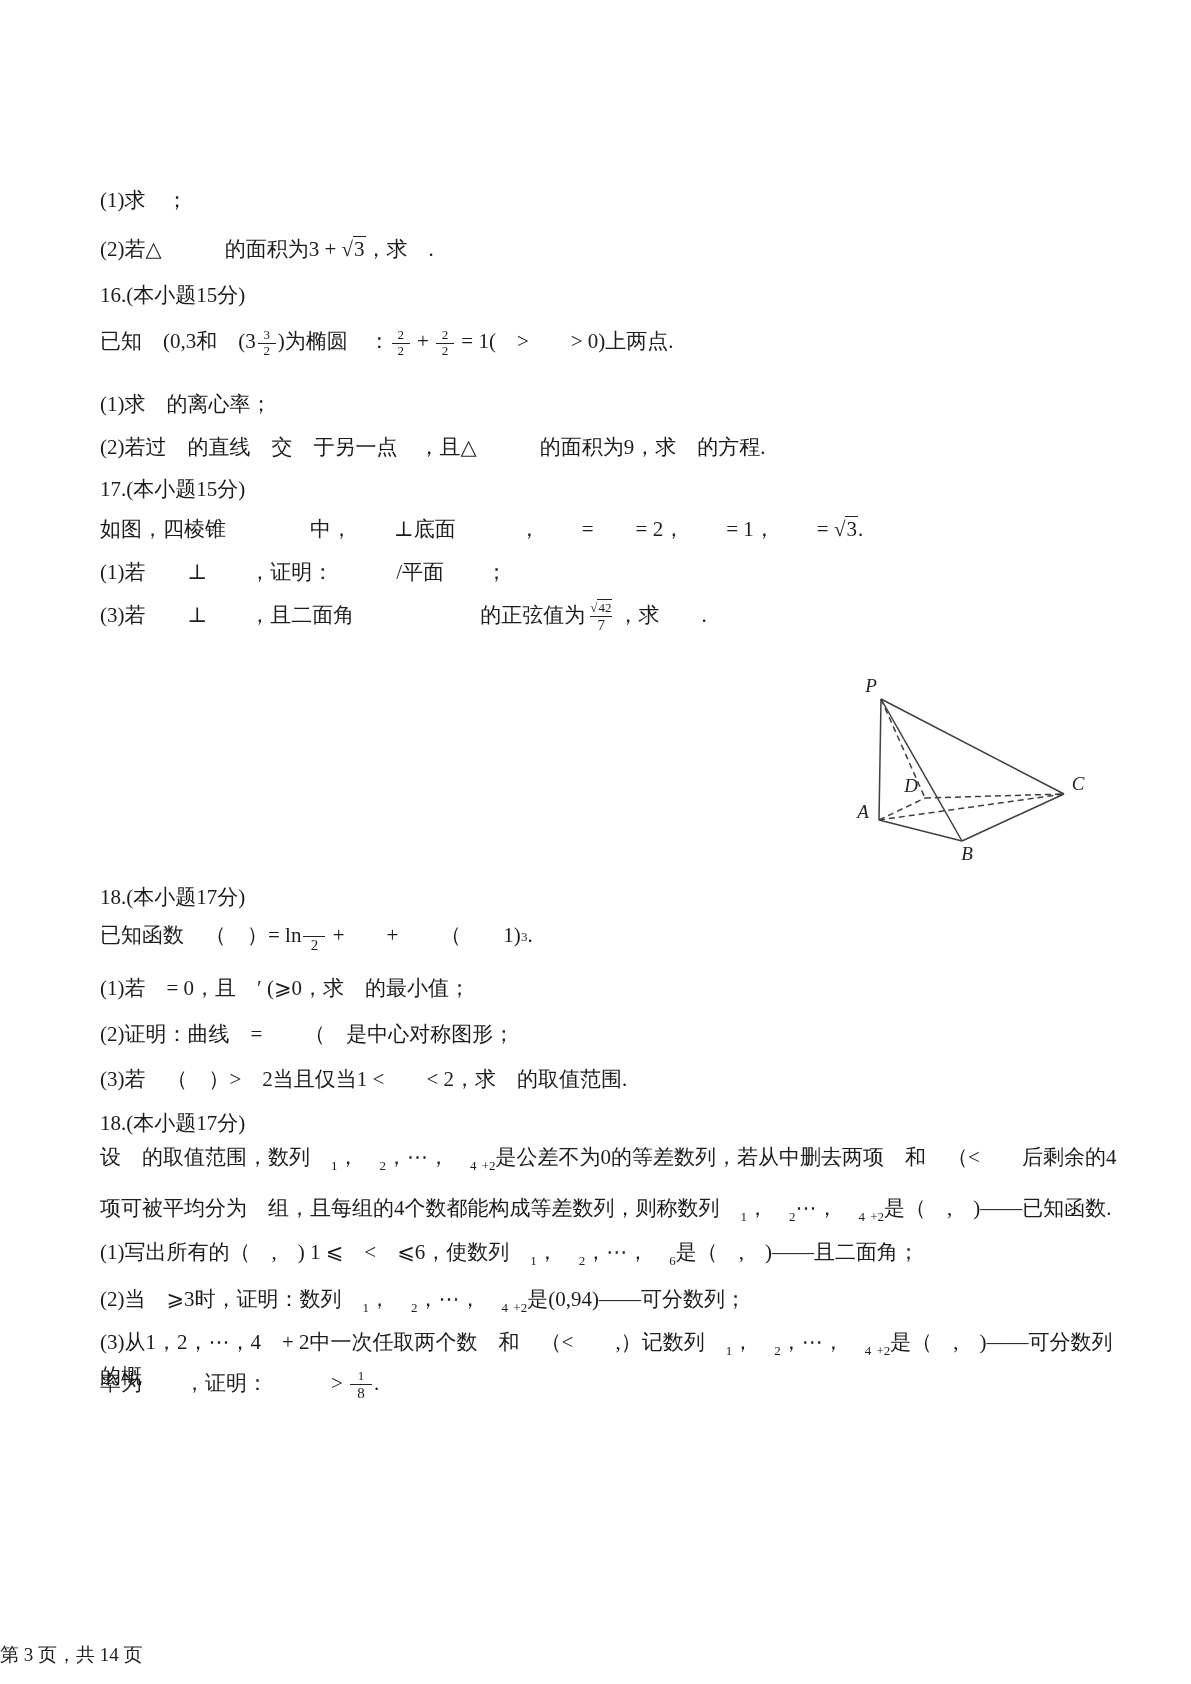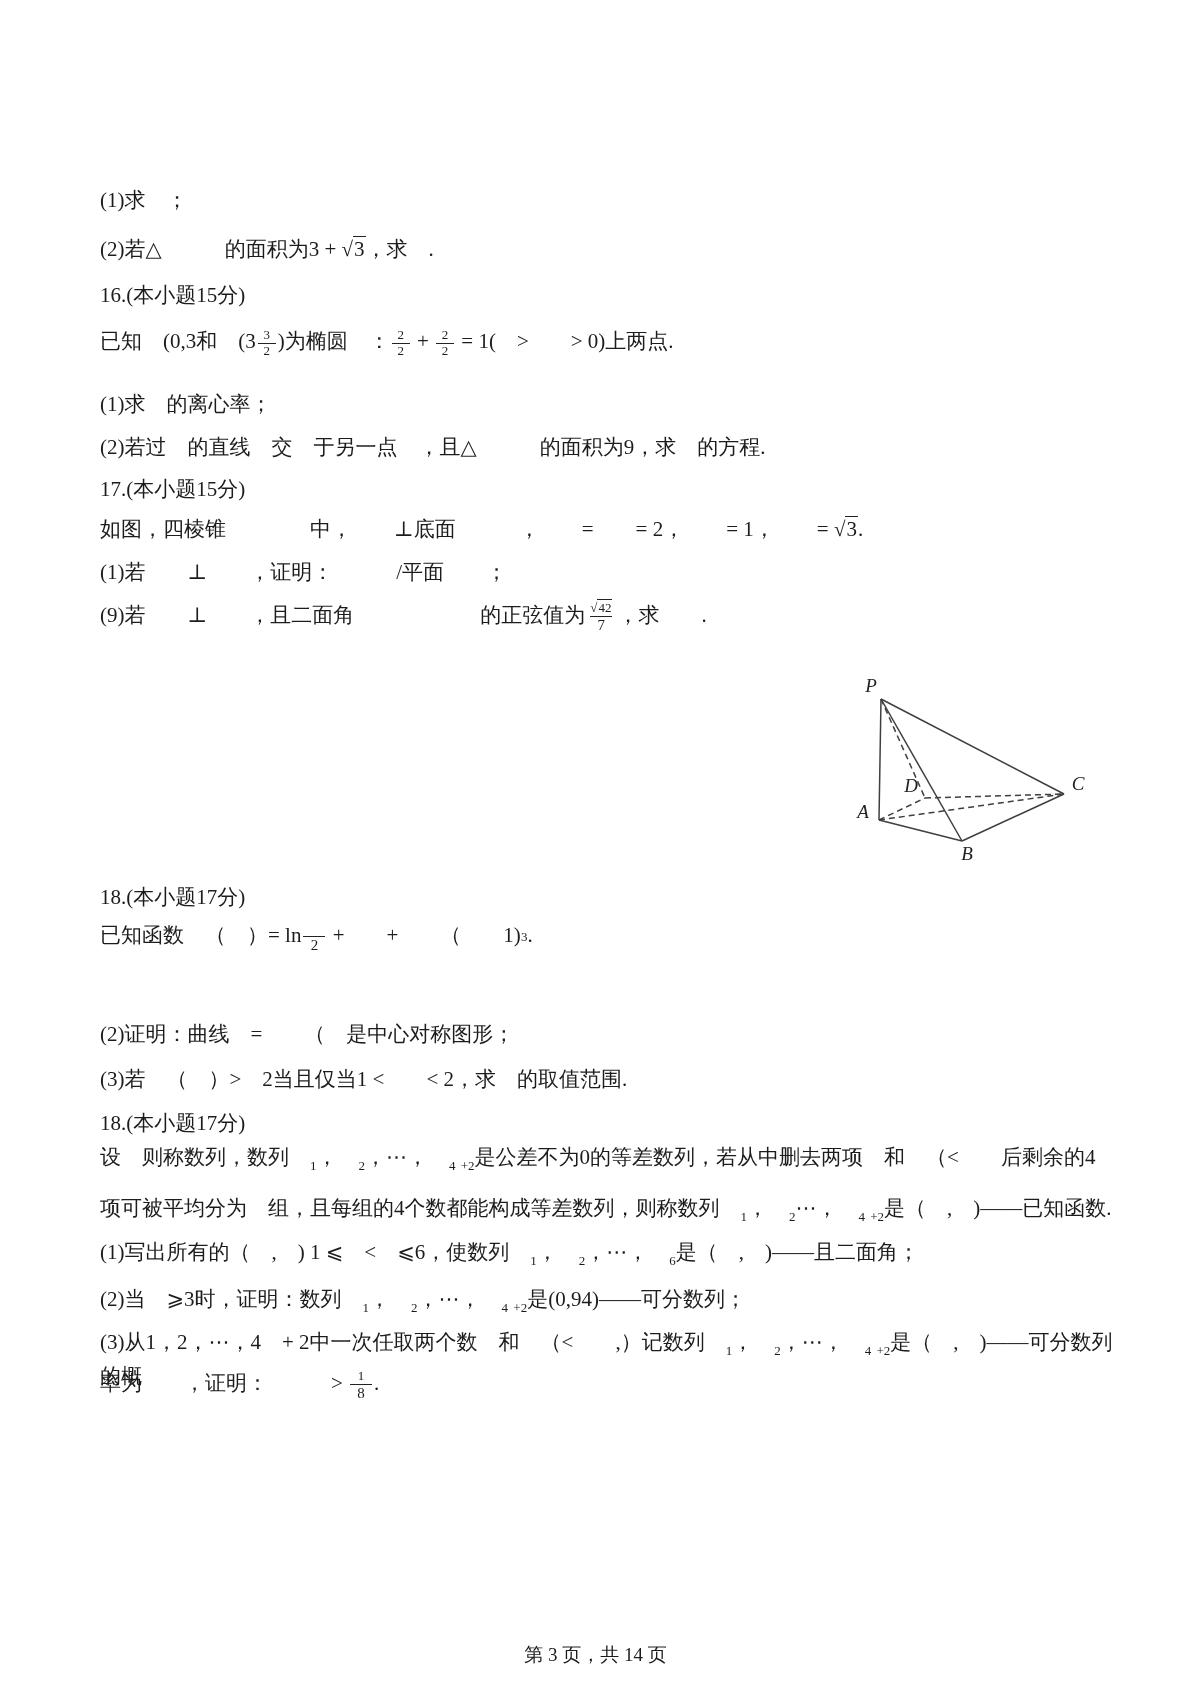--- a/index.html
+++ b/index.html
@@ -27,43 +27,44 @@
     display:inline-flex;flex-direction:column;align-items:center;
     vertical-align:middle;line-height:1.15;text-align:center;margin:0 2px;
   }
   .frac .num{font-size:13px;padding:0 3px;}
   .frac .den{font-size:15px;border-top:1.3px solid #222;padding:0 4px;min-width:14px;}
   .frac.sm .num,.frac.sm .den{font-size:13px;padding:0 2px;}
   .figure{position:absolute;}
   .figlabel{font-family:"Liberation Serif","DejaVu Serif",serif;font-style:italic;font-size:19px;fill:#222;}
   .footer{
     position:absolute;left:0;right:0;top:1598px;
-    text-align:center;font-size:19px;color:#1c1c1c;
+    text-align:left;font-size:19px;color:#1c1c1c;
   }
 </style>
 </head>
 <body>
 
 <div class="page">
   <div class="line" style="top:141px"><span class="t">(1)求　；</span></div>
   <div class="line" style="top:190px"><span class="t">(2)若△　　　的面积为3 + </span><span class="sq">√<span class="vinc">3</span></span><span class="t">，求　.</span></div>
   <div class="line" style="top:236px"><span class="t">16.(本小题15分)</span></div>
   <div class="line" style="top:282px"><span class="t">已知　(0,3和　(3</span><span class="frac sm"><span class="num">3</span><span class="den">2</span></span><span class="t">)为椭圆　：</span><span class="frac sm"><span class="num">2</span><span class="den">2</span></span><span class="t"> + </span><span class="frac sm"><span class="num">2</span><span class="den">2</span></span><span class="t"> = 1(　&gt;　　&gt; 0)上两点.</span></div>
   <div class="line" style="top:345px"><span class="t">(1)求　的离心率；</span></div>
   <div class="line" style="top:388px"><span class="t">(2)若过　的直线　交　于另一点　，且△　　　的面积为9，求　的方程.</span></div>
   <div class="line" style="top:430px"><span class="t">17.(本小题15分)</span></div>
   <div class="line" style="top:470px"><span class="t">如图，四棱锥　　　　中，　　⊥底面　　　，　　=　　= 2，　　= 1，　　= </span><span class="sq">√<span class="vinc">3</span></span><span class="t">.</span></div>
   <div class="line" style="top:513px"><span class="t">(1)若　　⊥　　，证明：　　　/平面　　；</span></div>
-  <div class="line" style="top:556px"><span class="t">(9)若　　⊥　　，且二面角　　　　　　的正弦值为</span><span class="frac"><span class="num"><span class="sq">√<span class="vinc">42</span></span></span><span class="den">7</span></span><span class="t">，求　　.</span></div>
+  <div class="line" style="top:556px"><span class="t">(3)若　　⊥　　，且二面角　　　　　　的正弦值为</span><span class="frac"><span class="num"><span class="sq">√<span class="vinc">42</span></span></span><span class="den">7</span></span><span class="t">，求　　.</span></div>
   <div class="line" style="top:838px"><span class="t">18.(本小题17分)</span></div>
   <div class="line" style="top:876px"><span class="t">已知函数　（　）= ln</span><span class="frac"><span class="num">　</span><span class="den">2</span></span><span class="t"> +　　+　　（　　1)</span><span class="sp">3</span><span class="t">.</span></div>
+  <div class="line" style="top:929px"><span class="t">(1)若　= 0，且　′ (⩾0，求　的最小值；</span></div>
   <div class="line" style="top:975px"><span class="t">(2)证明：曲线　=　　（　是中心对称图形；</span></div>
   <div class="line" style="top:1020px"><span class="t">(3)若　（　）&gt;　2当且仅当1 &lt;　　&lt; 2，求　的取值范围.</span></div>
   <div class="line" style="top:1064px"><span class="t">18.(本小题17分)</span></div>
-  <div class="line" style="top:1098px"><span class="t">设　则称数列，数列　</span><span class="sb">1</span><span class="t">，　</span><span class="sb">2</span><span class="t">，⋯，　</span><span class="sb">4</span><span class="t"> </span><span class="sb">+2</span><span class="t">是公差不为0的等差数列，若从中删去两项　和　（&lt;　　后剩余的4</span></div>
+  <div class="line" style="top:1098px"><span class="t">设　的取值范围，数列　</span><span class="sb">1</span><span class="t">，　</span><span class="sb">2</span><span class="t">，⋯，　</span><span class="sb">4</span><span class="t"> </span><span class="sb">+2</span><span class="t">是公差不为0的等差数列，若从中删去两项　和　（&lt;　　后剩余的4</span></div>
   <div class="line" style="top:1149px"><span class="t">项可被平均分为　组，且每组的4个数都能构成等差数列，则称数列　</span><span class="sb">1</span><span class="t">，　</span><span class="sb">2</span><span class="t">⋯，　</span><span class="sb">4</span><span class="t"> </span><span class="sb">+2</span><span class="t">是（　,　)——已知函数.</span></div>
   <div class="line" style="top:1193px"><span class="t">(1)写出所有的（　,　) 1 ⩽　&lt;　⩽6，使数列　</span><span class="sb">1</span><span class="t">，　</span><span class="sb">2</span><span class="t">，⋯，　</span><span class="sb">6</span><span class="t">是（　,　)——且二面角；</span></div>
   <div class="line" style="top:1240px"><span class="t">(2)当　⩾3时，证明：数列　</span><span class="sb">1</span><span class="t">，　</span><span class="sb">2</span><span class="t">，⋯，　</span><span class="sb">4</span><span class="t"> </span><span class="sb">+2</span><span class="t">是(0,94)——可分数列；</span></div>
   <div class="line" style="top:1283px"><span class="t">(3)从1，2，⋯，4　+ 2中一次任取两个数　和　（&lt;　　,）记数列　</span><span class="sb">1</span><span class="t">，　</span><span class="sb">2</span><span class="t">，⋯，　</span><span class="sb">4</span><span class="t"> </span><span class="sb">+2</span><span class="t">是（　,　)——可分数列的概</span></div>
   <div class="line" style="top:1324px"><span class="t">率为　　，证明：　　　&gt; </span><span class="frac"><span class="num">1</span><span class="den">8</span></span><span class="t">.</span></div>
 
   <div class="figure" style="left:795px;top:588px"><svg width="310" height="240" viewBox="0 0 310 240">
         <line x1="86" y1="67" x2="130" y2="166" stroke="#3f3f3f" stroke-width="1.5" stroke-dasharray="6 4"></line>
         <line x1="84" y1="188" x2="130" y2="166" stroke="#3f3f3f" stroke-width="1.5" stroke-dasharray="6 4"></line>
         <line x1="130" y1="166" x2="269" y2="162" stroke="#3f3f3f" stroke-width="1.5" stroke-dasharray="6 4"></line>

